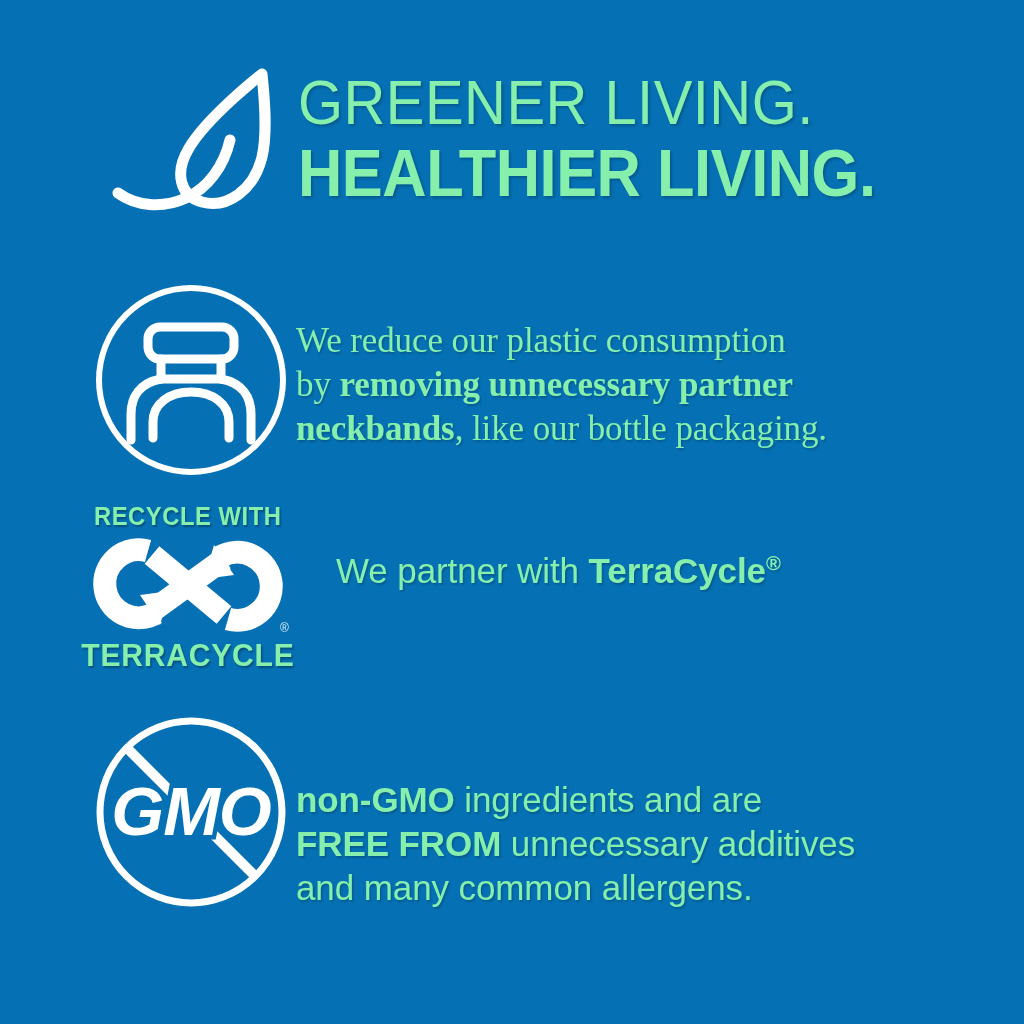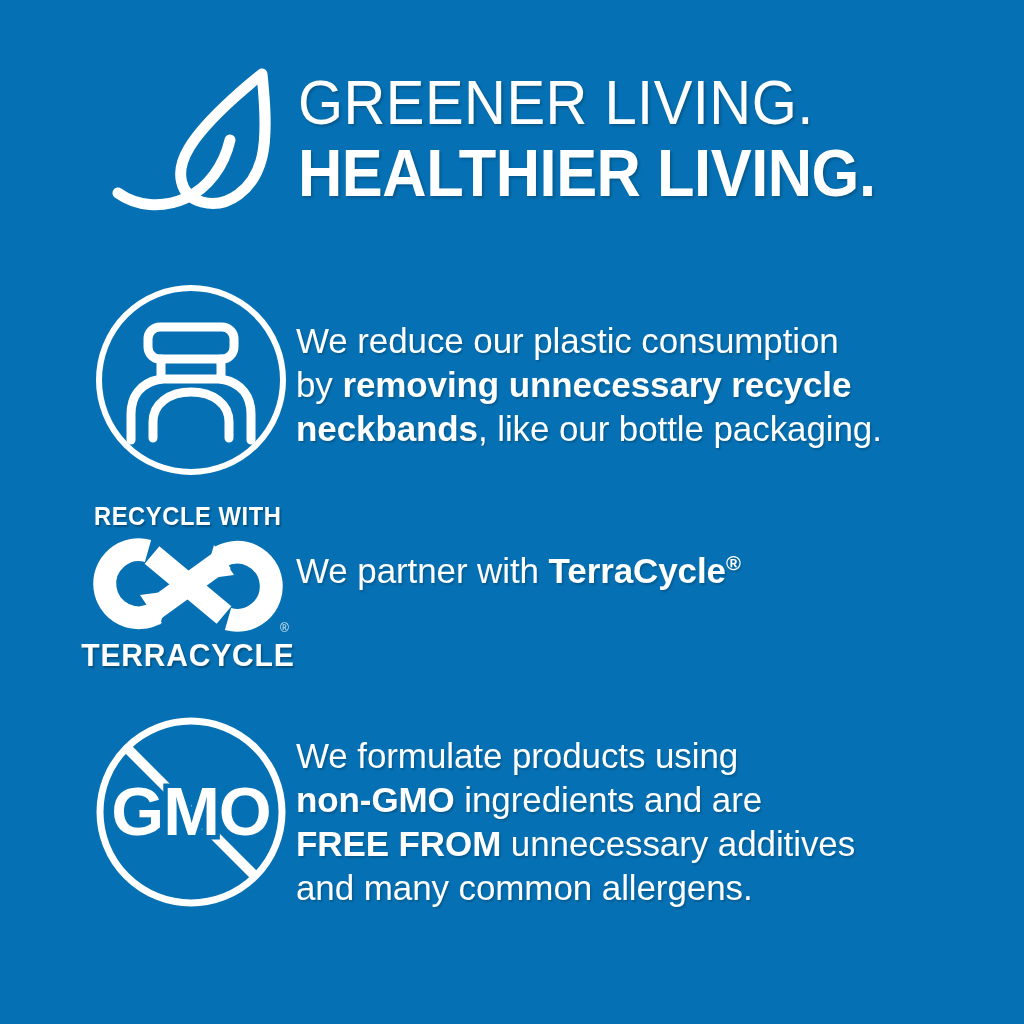--- a/index.html
+++ b/index.html
@@ -10,21 +10,21 @@
     width: 1024px;
     height: 1024px;
     overflow: hidden;
     font-family: "Liberation Sans", sans-serif;
   }
   #poster {
     position: relative;
     width: 1024px;
     height: 1024px;
     background: #0571B4;
-    color: #ffffff;
+    color: #86efac;
     overflow: hidden;
   }
 
   
   .header {
     position: absolute;
     left: 0;
     top: 58px;
     width: 1024px;
     height: 170px;
@@ -95,29 +95,29 @@
     flex: 1 1 auto;
     font-size: 35px;
     line-height: 1.255;
     font-weight: 400;
     letter-spacing: -0.1px;
     text-shadow: 1.5px 1.5px 2px rgba(0,0,0,0.20);
   }
   .row-text b { font-weight: 700; }
 
   
-  #row-bottle { height: 222px; }
+  #row-bottle { height: 222px; font-family: Liberation Serif, serif; }
   #row-bottle .row-icon { width: 296px; padding-left: 86px; box-sizing: border-box; }
   #row-bottle .row-icon svg { width: 200px; height: 200px; display:block; }
   #row-bottle .row-text { padding-top: 39px; padding-right: 34px; }
 
   
   #row-terracycle { height: 210px; }
   #row-terracycle .row-icon { width: 296px; padding-left: 80px; box-sizing: border-box; }
-  #row-terracycle .row-text { padding-top: 47px; padding-right: 33px; }
+  #row-terracycle .row-text { padding-top: 47px; padding-right: 33px; margin-left: 40px; }
 
   .tc-logo {
     width: 216px;
     display: flex;
     flex-direction: column;
     align-items: center;
   }
   .tc-top {
     font-family: "Liberation Sans Narrow", "Liberation Sans", sans-serif;
     font-weight: 700;
@@ -138,21 +138,21 @@
     font-weight: 700;
     font-size: 31px;
     letter-spacing: 0.8px;
     transform: scaleX(0.97);
     text-shadow: 1.5px 1.5px 2px rgba(0,0,0,0.3);
     margin-top: 1px;
   }
 
   
   #row-gmo { height: 230px; }
-  #row-gmo .row-icon { width: 296px; padding-left: 86px; box-sizing: border-box; }
+  #row-gmo .row-icon { width: 296px; padding-left: 86px; box-sizing: border-box; font-style: italic; }
   #row-gmo .row-icon svg { width: 200px; height: 200px; display:block; }
   #row-gmo .row-text { padding-top: 22px; padding-right: 30px; }
 
   .sup {
     font-size: 0.58em;
     vertical-align: super;
     line-height: 0;
   }
 </style>
 </head>
@@ -190,21 +190,21 @@
           <path d="M70 99 L130 99" stroke-width="9"></path>
 
           <path d="M70 99 C48 103 40 118 40 134 L40 160" stroke-width="9"></path>
           <path d="M130 99 C152 103 160 118 160 134 L160 160" stroke-width="9"></path>
 
           <path d="M62 158 L62 142 C62 124 78 112 100 112 C122 112 138 124 138 142 L138 158" stroke-width="9"></path>
         </svg>
       </div>
       <div class="row-text">
         <span>We reduce our plastic consumption</span><br>
-        <span>by </span><b>removing unnecessary recycle</b><br>
+        <span>by </span><b>removing unnecessary partner</b><br>
         <b>neckbands</b><span>, like our bottle packaging.</span>
       </div>
     </div>
 
     <div class="row" id="row-terracycle">
       <div class="row-icon">
         <div class="tc-logo">
           <div class="tc-top">RECYCLE WITH</div>
 
           <div class="tc-mark">
@@ -243,21 +243,21 @@
       <div class="row-icon">
         <svg viewBox="0 0 200 200" xmlns="http://www.w3.org/2000/svg">
           <circle cx="100" cy="100" r="91" fill="none" stroke="#ffffff" stroke-width="7"></circle>
 
           <line x1="36" y1="36" x2="164" y2="164" stroke="#ffffff" stroke-width="10"></line>
 
           <text x="100" y="123" text-anchor="middle" font-family="Liberation Sans, sans-serif" font-weight="700" font-size="68" letter-spacing="-1" fill="#ffffff" stroke="#0571B4" stroke-width="9" paint-order="stroke fill">GMO</text>
         </svg>
       </div>
       <div class="row-text">
-        <span>We formulate products using</span><br>
+        <br>
         <b>non-GMO</b><span> ingredients and are</span><br>
         <b>FREE FROM</b><span> unnecessary additives</span><br>
         <span>and many common allergens.</span>
       </div>
     </div>
 
   </div>
 </div>
 
 </body></html>

